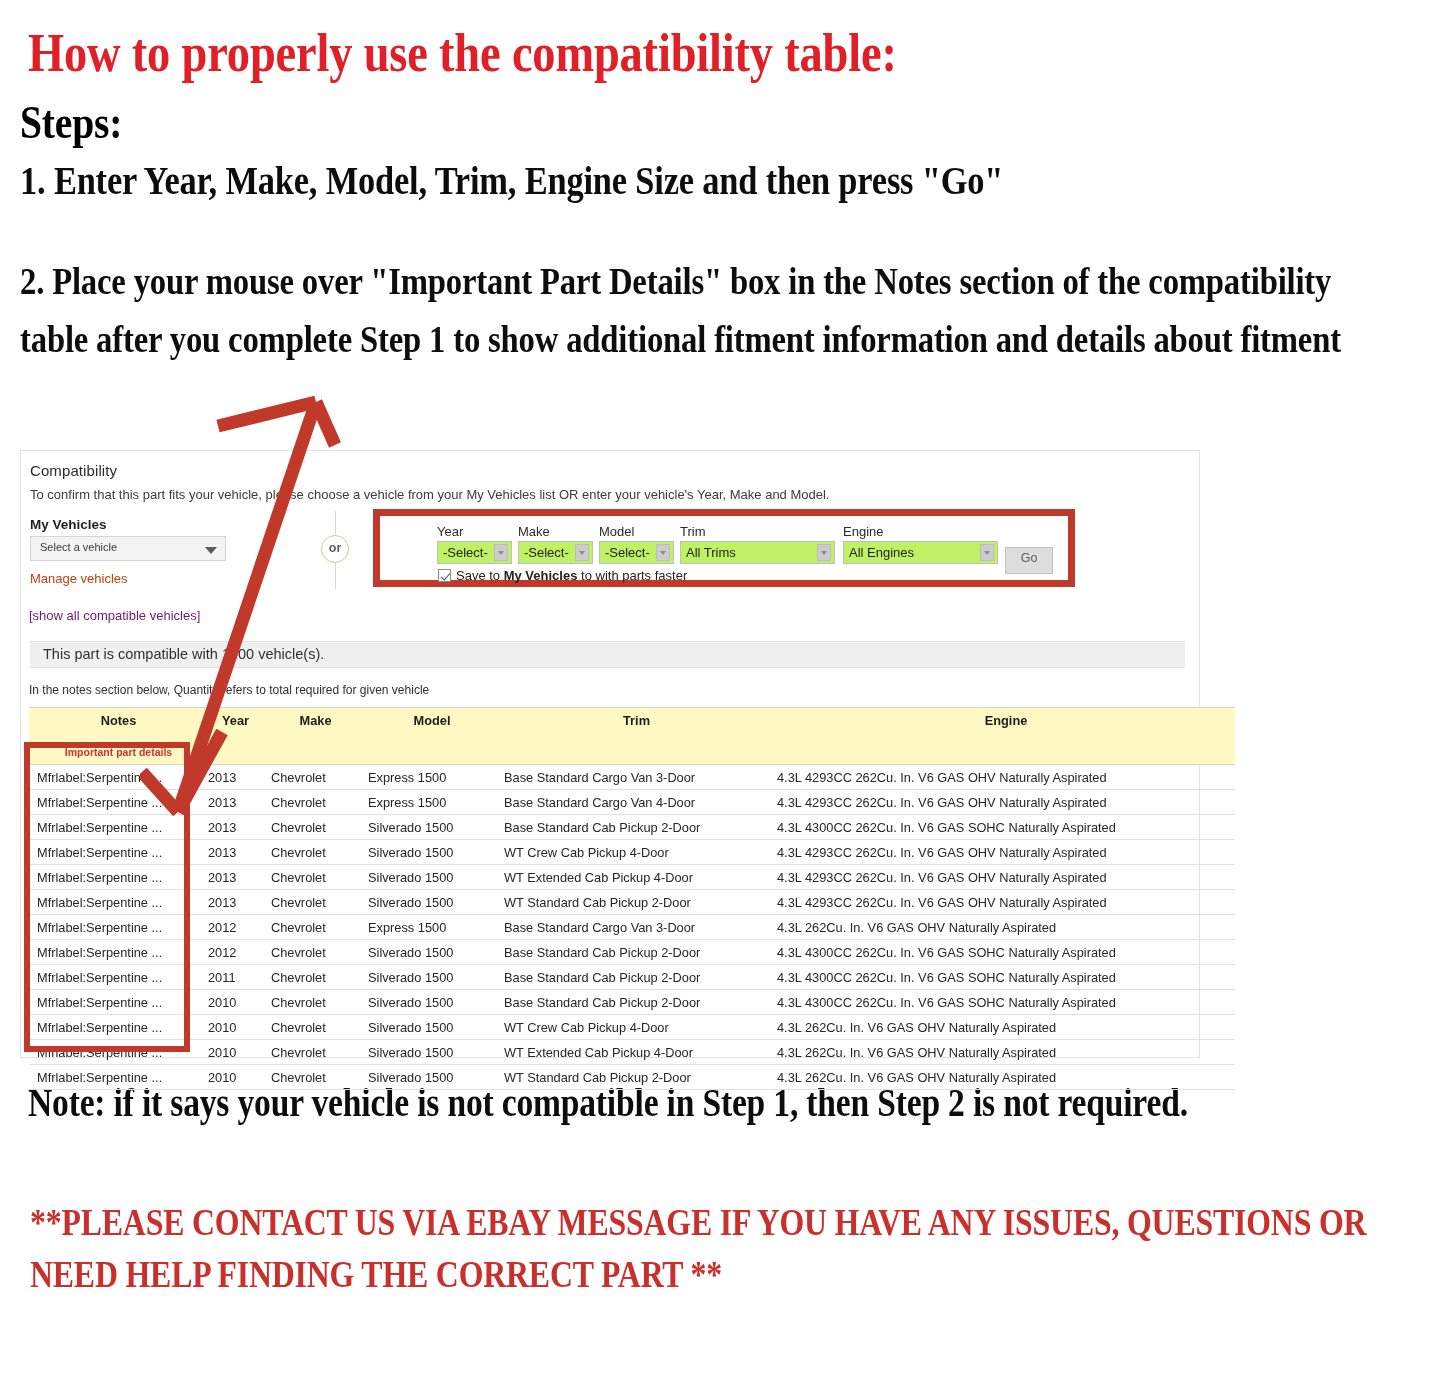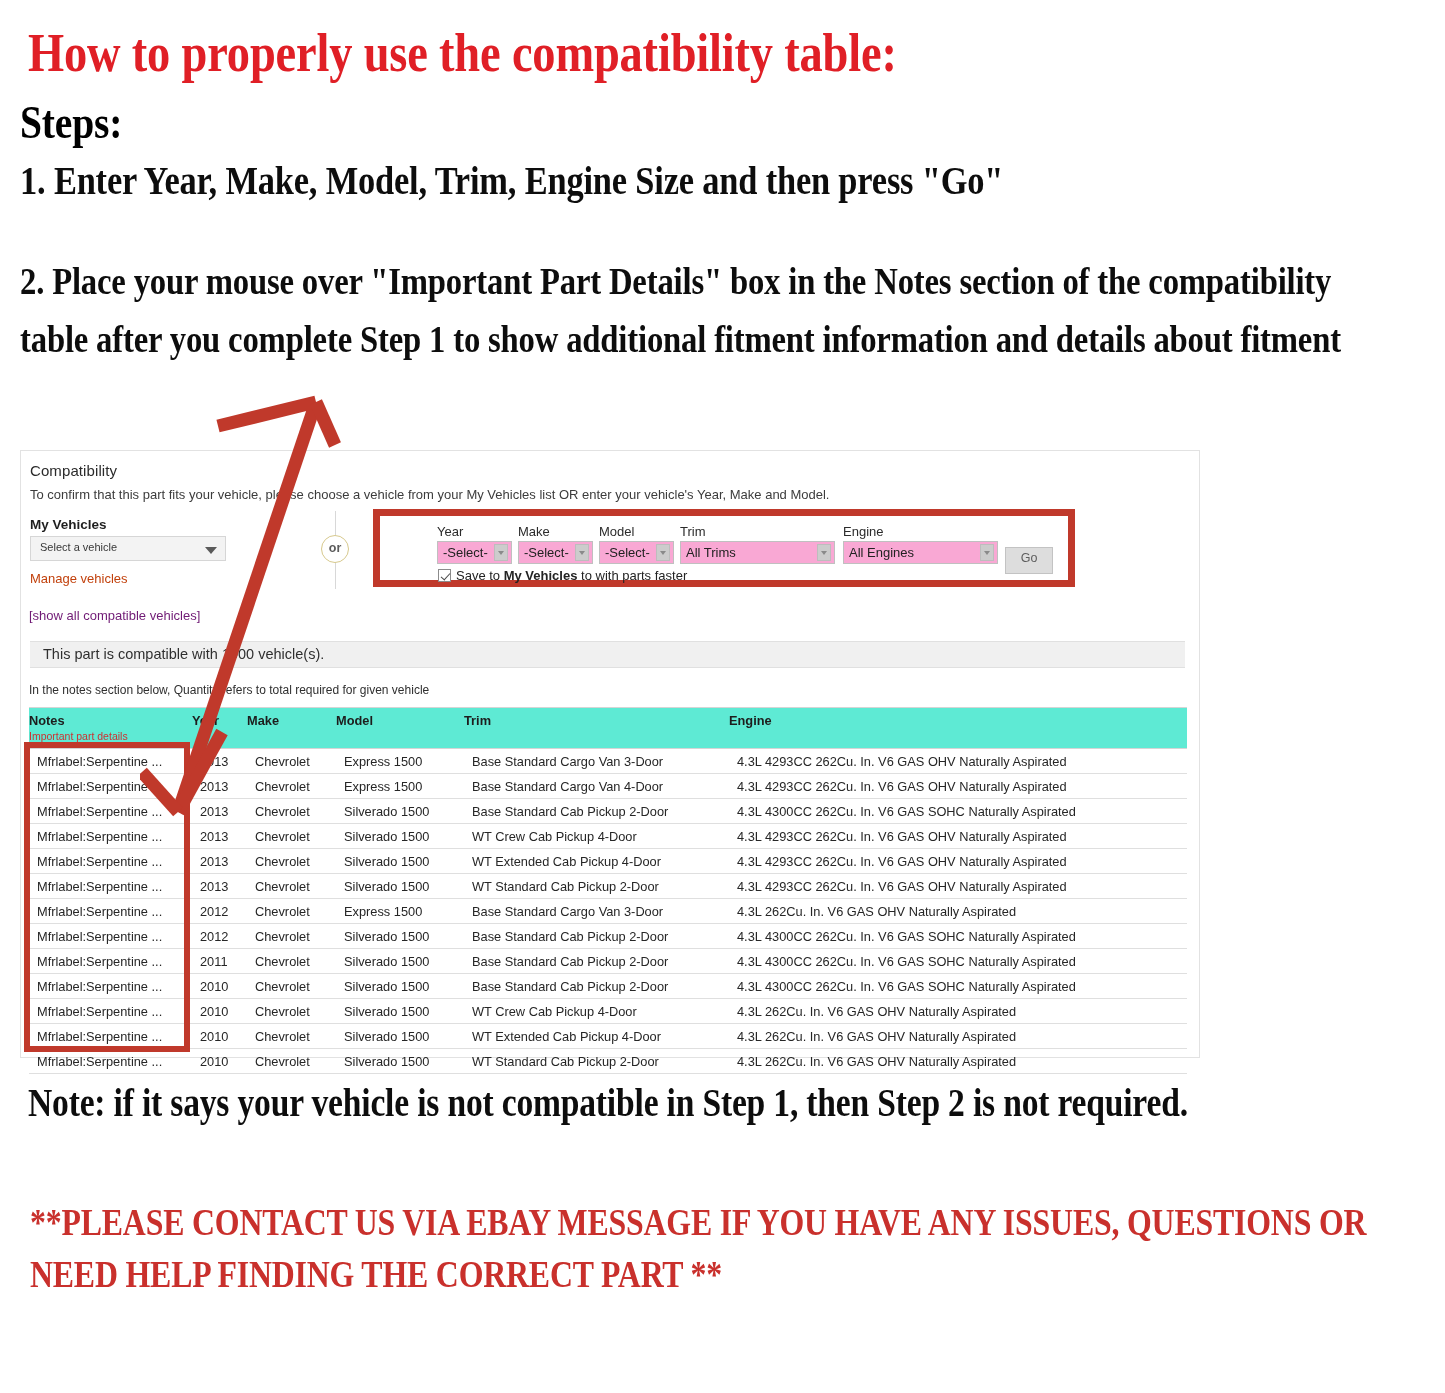--- a/index.html
+++ b/index.html
@@ -208,21 +208,21 @@
   }
   .field .flabel {
     font-size: 13px;
     color: #2b2b2b;
     margin-bottom: 2px;
     display: block;
     line-height: 15px;
   }
   .fakeselect {
     height: 23px;
-    background: #f9a8d4;
+    background: #bef264;
     border: 1px solid #c0c0c0;
     box-sizing: border-box;
     position: relative;
   }
   .fakeselect .val {
     position: absolute;
     left: 5px;
     top: 3px;
     font-size: 13px;
     color: #222;
@@ -334,37 +334,37 @@
   
   #fitment-table {
     position: absolute;
     left: 8px;
     top: 256px;
     width: 1158px;
     border-collapse: collapse;
     table-layout: fixed;
   }
   #fitment-table thead th {
-    background: #5eead4;
-    text-align: left;
+    background: #fef9c3;
+    text-align: center;
     font-size: 12.8px;
     font-weight: bold;
     color: #1d1d1d;
-    padding: 5px 0 6px 0;
+    padding: 5px 0 6px 8px;
     border-bottom: 1px solid #d5d5d5;
     border-top: 1px solid #d5d5d5;
     vertical-align: top;
     height: 26px;
   }
   #fitment-table thead th .sub {
     display: block;
     font-size: 10.5px;
-    font-weight: normal;
+    font-weight: bold;
     color: #cc3333;
-    margin-top: 2px;
+    margin-top: 18px;
   }
   #fitment-table tbody td {
     font-size: 12.8px;
     color: #262626;
     padding: 4px 0 4px 8px;
     border-bottom: 1px solid #dfdfdf;
     height: 16px;
     white-space: nowrap;
     overflow: hidden;
   }

